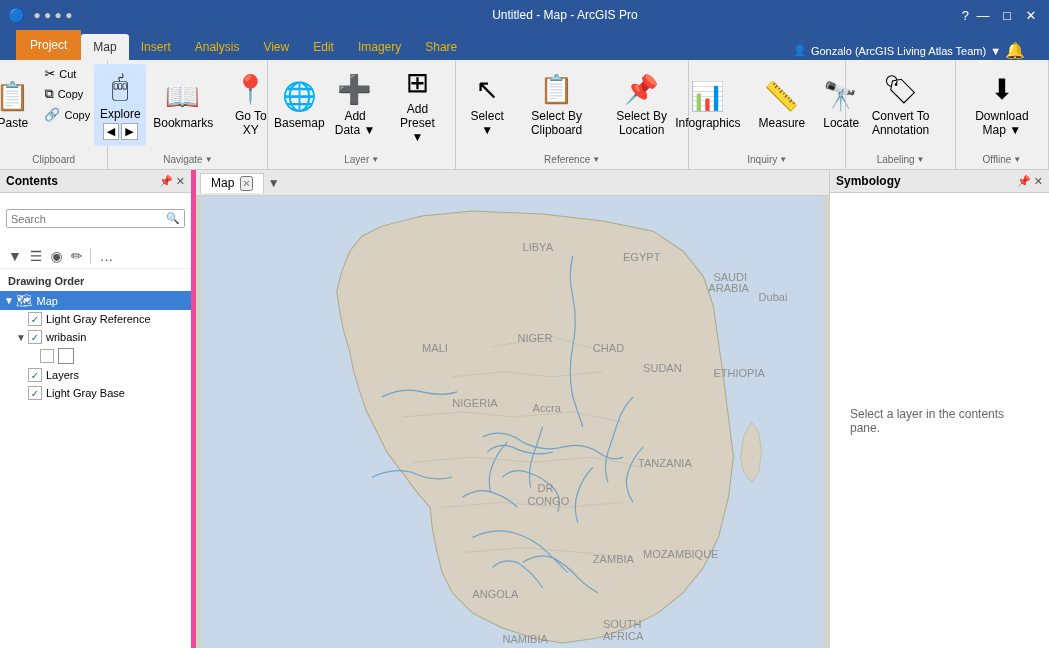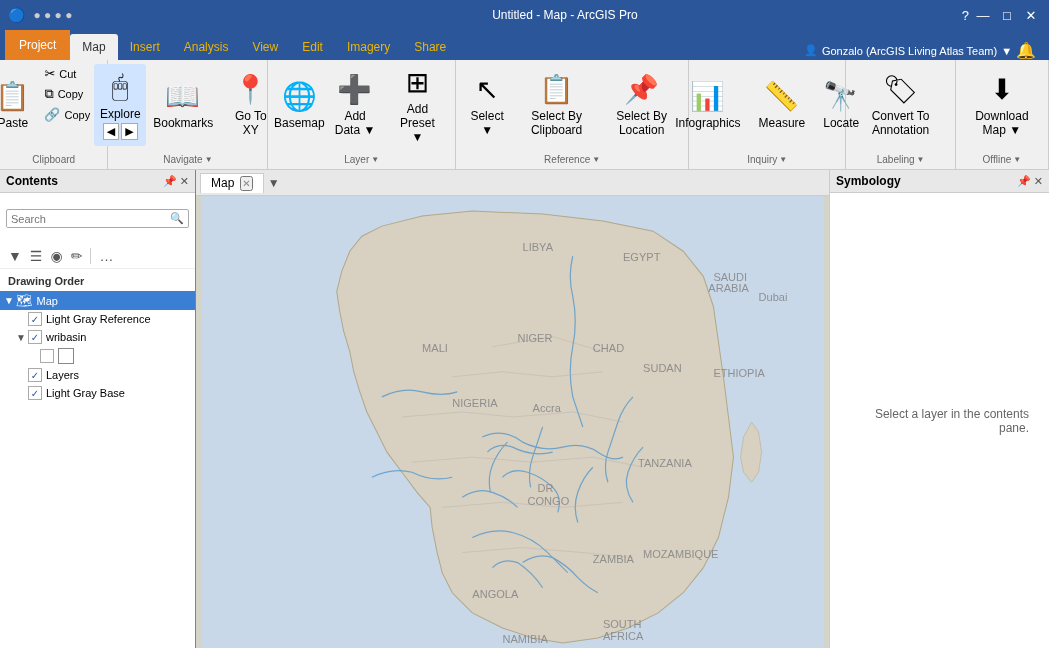--- a/index.html
+++ b/index.html
@@ -18,21 +18,21 @@
     .title-bar-title { flex: 1; text-align: center; font-size: 12px; }
     .title-bar-controls { display: flex; gap: 4px; }
     .title-bar-btn { color: white; background: none; border: none; font-size: 13px; cursor: pointer; width: 20px; text-align: center; }
     .title-bar-help { color: white; background: none; border: none; font-size: 13px; cursor: pointer; }
 
     
     .ribbon-tabs {
       background: #2b579a;
       display: flex;
       align-items: flex-end;
-      padding: 0 5px;
+      padding: 0 16px;
       height: 30px;
     }
     .ribbon-tab {
       padding: 4px 12px;
       color: #eab308;
       font-size: 12px;
       cursor: pointer;
       border-radius: 3px 3px 0 0;
       height: 26px;
       display: flex;
@@ -105,21 +105,21 @@
     
     .main-area {
       display: flex;
       height: calc(648px - 170px);
     }
 
     
     .contents-panel {
       width: 196px;
       background: white;
-      border-right: 1px solid #ec4899;
+      border-right: 5px solid #ec4899;
       display: flex;
       flex-direction: column;
       min-height: 0;
     }
     .panel-header {
       display: flex;
       align-items: center;
       justify-content: space-between;
       padding: 4px 6px;
       background: #e8e8e8;
@@ -213,21 +213,21 @@
       display: flex;
       flex-direction: column;
     }
     .symbology-content {
       flex: 1;
       display: flex;
       align-items: center;
       justify-content: center;
       color: #666;
       font-size: 12px;
-      text-align: right;
+      text-align: left;
       padding: 20px;
     }
   </style>
 </head>
 <body>
 
 <div class="title-bar">
   <div style="display:flex; align-items:center; gap:8px; width:160px;">
     <span style="font-size:14px;">🔵</span>
     <span style="font-size:12px; color:#ccc;">● ● ● ●</span>

